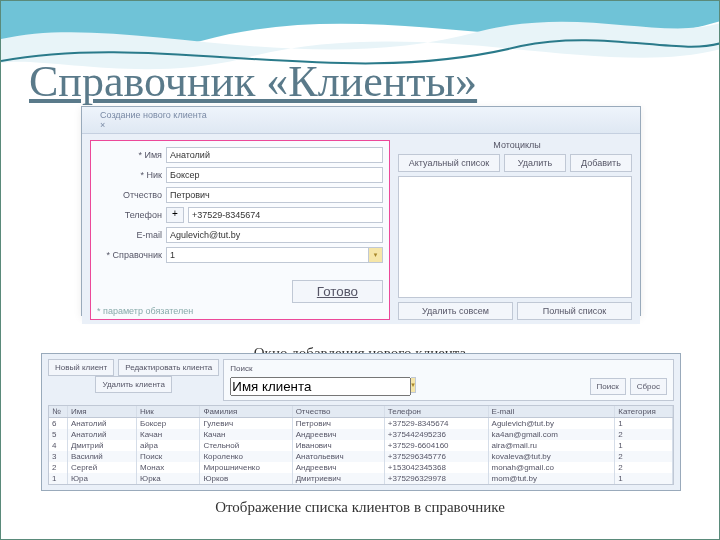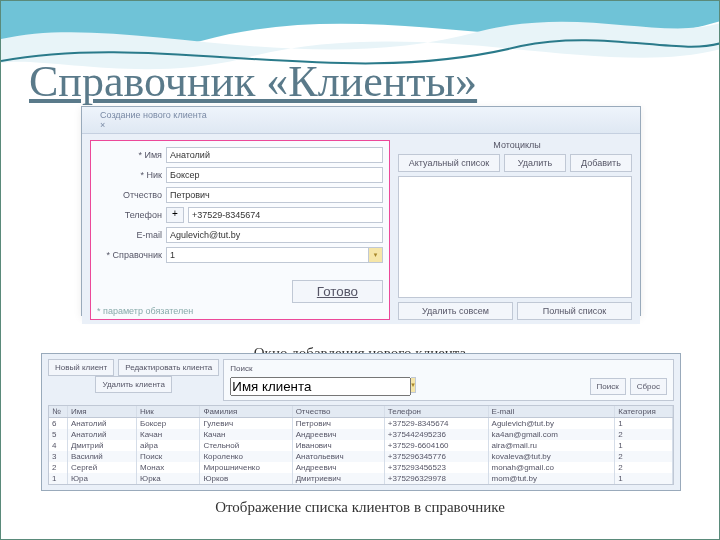--- a/index.html
+++ b/index.html
@@ -312,21 +312,21 @@
             <td>+375296345776</td>
             <td>kovaleva@tut.by</td>
             <td>2</td>
           </tr>
           <tr>
             <td>2</td>
             <td>Сергей</td>
             <td>Монах</td>
             <td>Мирошниченко</td>
             <td>Андреевич</td>
-            <td>+375293456523</td>
+            <td>+153042345368</td>
             <td>monah@gmail.co</td>
             <td>2</td>
           </tr>
           <tr>
             <td>1</td>
             <td>Юра</td>
             <td>Юрка</td>
             <td>Юрков</td>
             <td>Дмитриевич</td>
             <td>+375296329978</td>

